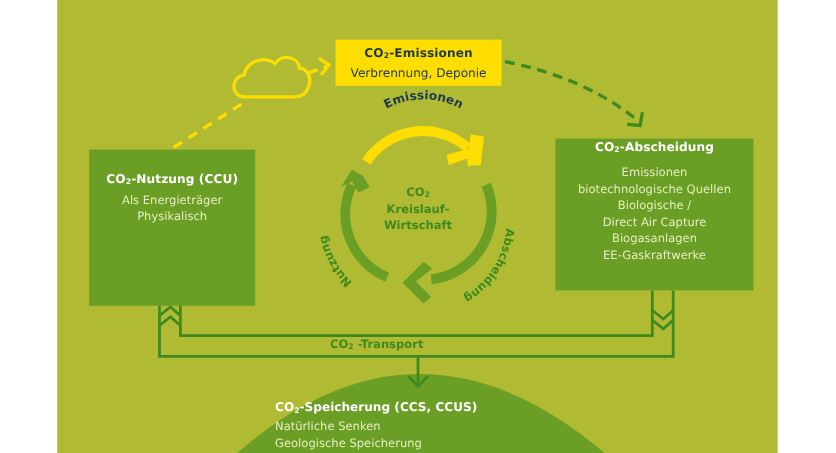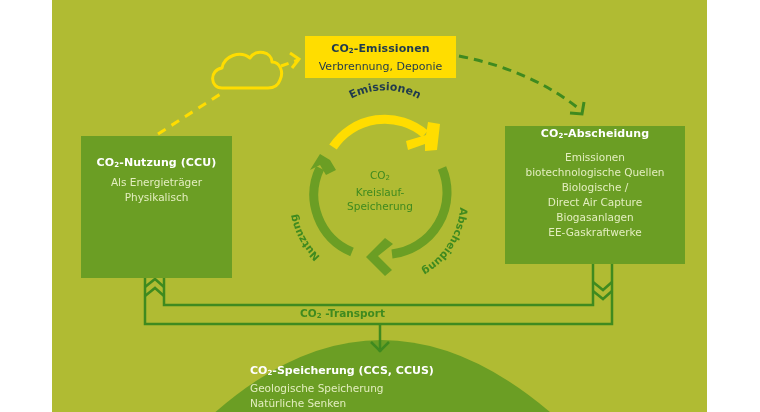--- a/index.html
+++ b/index.html
@@ -17,21 +17,21 @@
   #ccu-box .title { line-height: 18px; margin-bottom: 1px; }
   #cap-box { left: 505px; top: 126px; width: 180px; height: 138px; background: #6b9e24; }
   #cap-box .title { line-height: 16px; margin-bottom: 6px; }
   #cap-box .line { line-height: 15px; }
   #store-text { position: absolute; left: 250px; top: 363px; width: 260px; text-align: left; }
   #store-text .title { font-weight: bold; color: #ffffff; font-size: 11px; line-height: 16px; }
   #store-text .line { color: #e4eec0; font-size: 10.5px; line-height: 15px; }
   #transport-label { position: absolute; left: 300px; top: 307px; width: 160px; text-align: left;
                      font-weight: bold; font-size: 10.5px; color: #3f8a1f; }
   #center-label { position: absolute; left: 330px; top: 168px; width: 100px; text-align: center;
-                  font-weight: normal; color: #3f8a1f; font-size: 10.5px; line-height: 14px; }
+                  font-weight: bold; color: #3f8a1f; font-size: 10.5px; line-height: 14px; }
   sub.s { font-size: 7px; vertical-align: -1px; }
 </style>
 </head>
 <body>
 
 <div id="panel"></div>
 
 <svg id="art" viewBox="0 0 760 412" xmlns="http://www.w3.org/2000/svg">
   <defs>
     <path id="arc-top" d="M 318 140 A 70 70 0 0 1 452 140"></path>
@@ -100,22 +100,22 @@
   <div class="line">biotechnologische Quellen</div>
   <div class="line">Biologische /</div>
   <div class="line">Direct Air Capture</div>
   <div class="line">Biogasanlagen</div>
   <div class="line">EE-Gaskraftwerke</div>
 </div>
 
 <div id="center-label">
   <div><span>CO</span><sub class="s">2</sub></div>
   <div>Kreislauf-</div>
-  <div>Speicherung</div>
+  <div>Wirtschaft</div>
 </div>
 
 <div id="transport-label"><span>CO</span><sub class="s">2</sub><span> -Transport</span></div>
 
 <div id="store-text">
   <div class="title"><span>CO</span><sub class="s">2</sub><span>-Speicherung (CCS, CCUS)</span></div>
+  <div class="line">Natürliche Senken</div>
   <div class="line">Geologische Speicherung</div>
-  <div class="line">Natürliche Senken</div>
 </div>
 
 </body></html>

